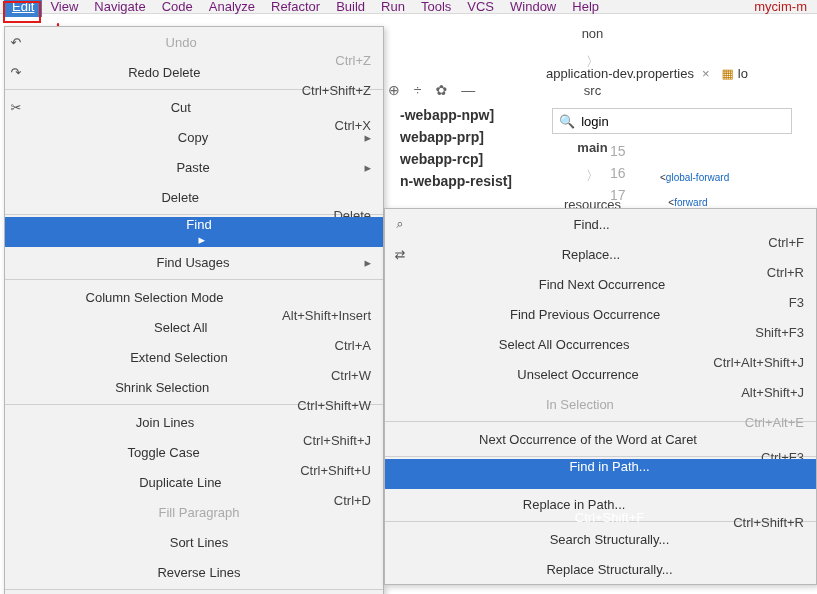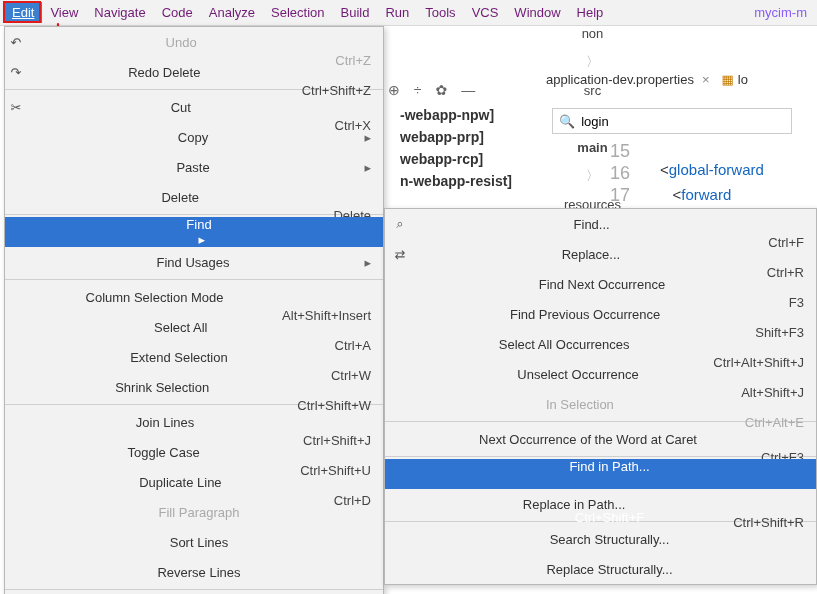--- a/index.html
+++ b/index.html
@@ -1,23 +1,23 @@
 <!DOCTYPE html>
 <html><head>
 <meta charset="utf-8">
 <style>
 * { margin: 0; padding: 0; box-sizing: border-box; font-family: "Segoe UI", Arial, sans-serif; }
 body { background: #ffffff; font-size: 13px; width: 817px; height: 594px; overflow: hidden; position: relative; }
 
-.menubar { display: flex; align-items: center; height: 26px; background: #f2f2f2; border-bottom: 1px solid #d9d9d9; padding: 0 4px; }
+.menubar { display: flex; align-items: center; height: 14px; background: #f2f2f2; border-bottom: 1px solid #d9d9d9; padding: 0 4px; }
 .menubar-item { padding: 3px 8px; cursor: default; color: #701a75; }
 .menubar-item:first-child { background: #3b7fd1; color: #fff; }
 .menubar-item u { text-decoration: underline; }
 .menubar-filler { flex: 1; }
-.menubar-extra { color: #8b5cf6; padding-right: 6px; }
+.menubar-extra { color: #b91c1c; padding-right: 6px; }
 
 .drop-edit { position: absolute; left: 4px; top: 26px; width: 380px; background: #f2f2f2; border: 1px solid #b7b7b7; box-shadow: 2px 2px 6px rgba(0,0,0,0.2); z-index: 50; }
 .menu-row { display: flex; align-items: center; height: 30px; padding: 0 12px 0 22px; color: #333; cursor: default; }
 .menu-row .lbl { flex: 1; text-align: center; }
 .menu-row .sc { color: #444; margin-top: 36px; }
 .menu-row.disabled { color: #aaa; }
 .menu-row.disabled .sc { color: #aaa; }
 .menu-row.highlight { background: #2f74d0; color: #fff; flex-direction: column; }
 .menu-row.highlight .sc { color: #fff; }
 .menu-row .arrow { width: 12px; text-align: right; color: #666; }
@@ -29,46 +29,46 @@
 .drop-find { position: absolute; left: 384px; top: 208px; width: 433px; background: #f2f2f2; border: 1px solid #b7b7b7; box-shadow: 2px 2px 6px rgba(0,0,0,0.2); z-index: 60; }
 .drop-find .menu-row { padding-left: 30px; }
 .drop-find .icon-slot { left: 8px; }
 
 .bg-bc { position: absolute; left: 368px; top: 26px; right: 0; height: 26px; display: flex; align-items: center; gap: 12px; color: #444; background: #fff; flex-direction: column; }
 .bg-bc .seg { display: flex; align-items: center; gap: 3px; }
 .bg-bc .chev { color: #aaa; }
 
 .bg-toolbar { position: absolute; left: 384px; top: 58px; height: 36px; display: flex; align-items: center; gap: 14px; padding: 0 4px; }
 .bg-toolbar .ticon { color: #666; font-size: 14px; }
-.bg-tabs { position: absolute; left: 540px; top: 66px; right: 0; height: 26px; display: flex; align-items: center; color: #333; }
+.bg-tabs { position: absolute; left: 540px; top: 60px; right: 0; height: 26px; display: flex; align-items: center; color: #333; }
 .bg-tab { padding: 2px 6px; display: flex; align-items: center; gap: 4px; }
 .bg-tab .x { color: #888; margin-left: 4px; }
 
 .bg-proj { position: absolute; left: 384px; top: 104px; font-size: 14px; color: #333; font-weight: 600; line-height: 22px; padding-left: 16px; }
 .bg-search { position: absolute; left: 552px; top: 108px; height: 26px; display: flex; align-items: center; gap: 6px; border: 1px solid #ccc; padding: 0 6px; width: 240px; background: #fff; }
 .bg-search .mag { color: #888; }
-.bg-gutter { position: absolute; left: 610px; top: 140px; color: #aaa; font-family: Consolas, monospace; font-size: 18px; line-height: 22px; text-align: right; }
-.bg-code { position: absolute; left: 660px; top: 132px; font-family: Consolas, monospace; font-size: 15px; line-height: 25px; }
+.bg-gutter { position: absolute; left: 610px; top: 140px; color: #aaa; font-family: Consolas, monospace; font-size: 14px; line-height: 22px; text-align: right; }
+.bg-code { position: absolute; left: 660px; top: 140px; font-family: Consolas, monospace; font-size: 10px; line-height: 25px; }
 .tag { color: #1565c0; }
 .brk { color: #333; }
 
 .annot { position: absolute; pointer-events: none; }
 .red-box { border: 2px solid #e21a1a; }
 .red-stroke { stroke: #e21a1a; stroke-width: 2.2; fill: none; stroke-linecap: round; stroke-linejoin: round; }
 </style>
 </head>
 <body>
 
 <div class="menubar">
   <div class="menubar-item"><u>Edit</u></div>
   <div class="menubar-item"><span>View</span></div>
   <div class="menubar-item"><span>Navigate</span></div>
   <div class="menubar-item"><span>Code</span></div>
   <div class="menubar-item"><span>Analyze</span></div>
-  <div class="menubar-item"><span>Selection</span></div>
+  <div class="menubar-item"><span>Refactor</span></div>
   <div class="menubar-item"><span>Build</span></div>
   <div class="menubar-item"><span>Run</span></div>
   <div class="menubar-item"><span>Tools</span></div>
   <div class="menubar-item"><span>VCS</span></div>
   <div class="menubar-item"><span>Window</span></div>
   <div class="menubar-item"><span>Help</span></div>
   <div class="menubar-filler"></div>
   <div class="menubar-extra">mycim-m</div>
 </div>
 

